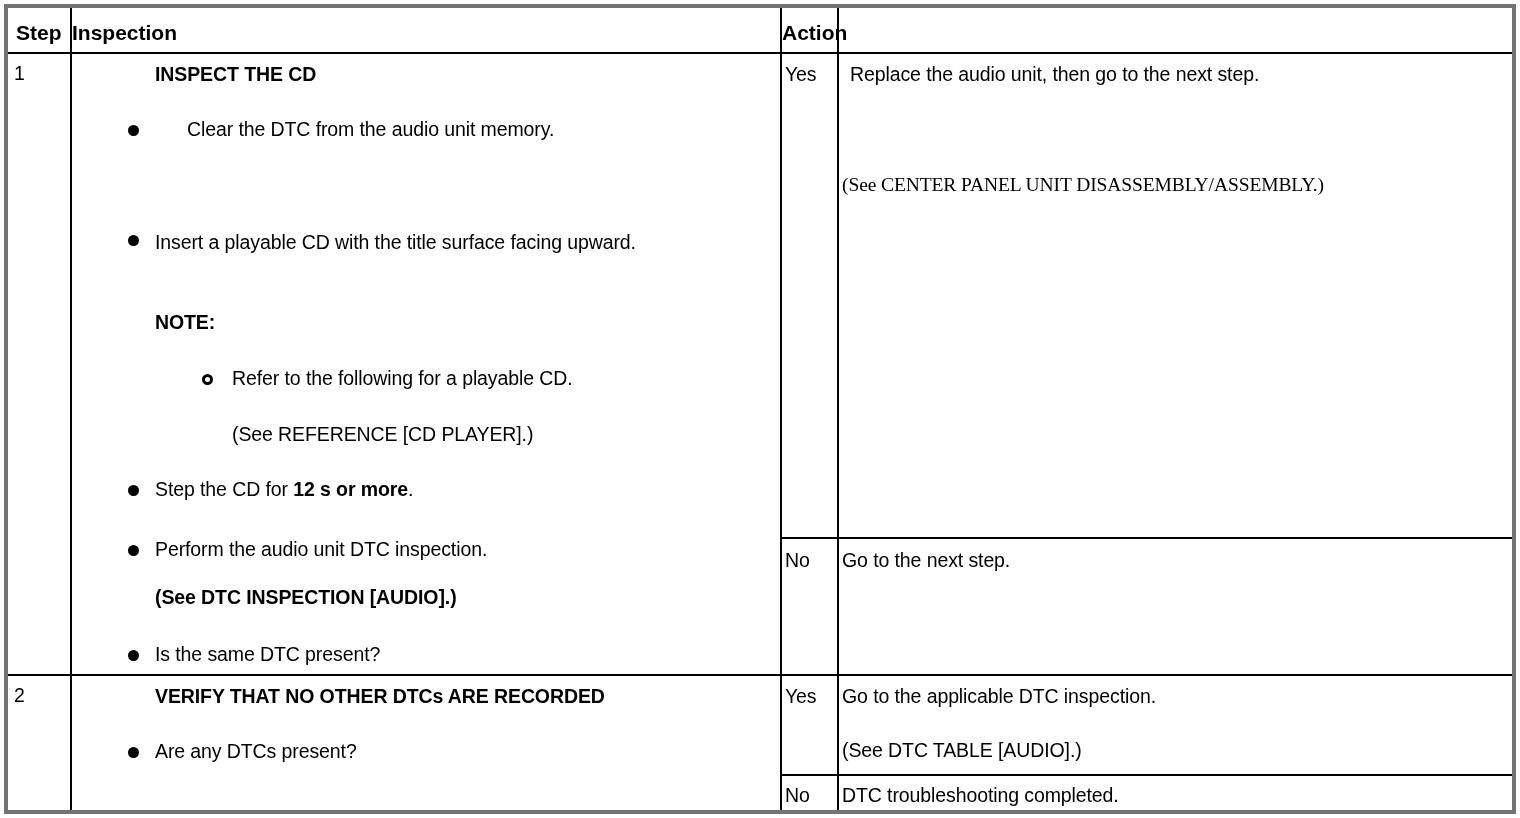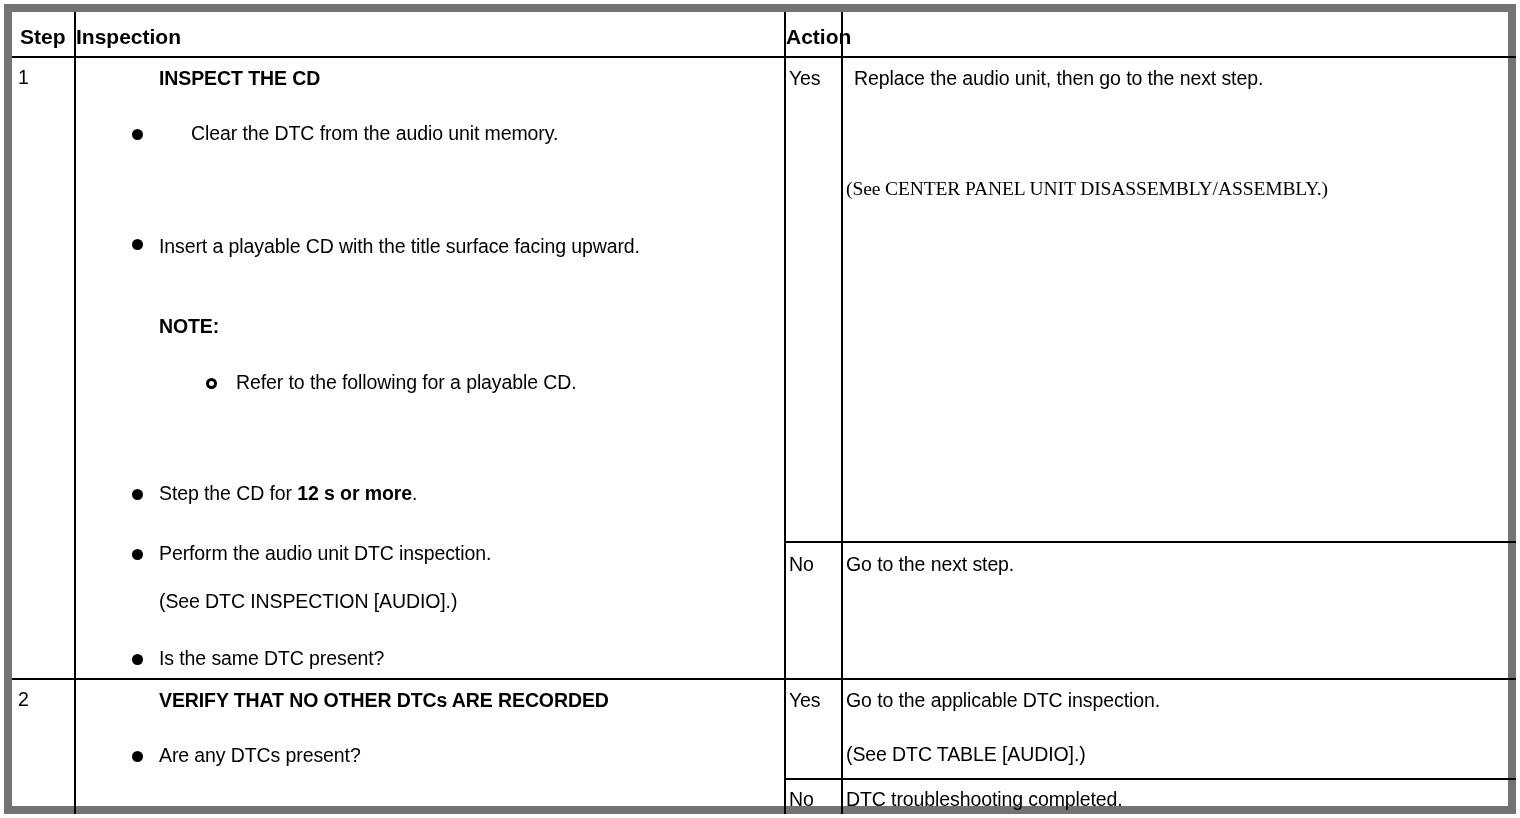--- a/index.html
+++ b/index.html
@@ -22,21 +22,21 @@
     background: #ffffff;
   }
 
   
   .tbl {
     position: absolute;
     left: 4px;
     top: 4px;
     width: 1512px;
     height: 810px;
-    border: 8px solid #737373;
+    border: 4px solid #737373;
     box-sizing: border-box;
     background: #fff;
   }
 
   
   .vrule {
     position: absolute;
     width: 2px;
     background: #000;
   }
@@ -131,30 +131,31 @@
 
 
     <span class="bullet-dot" style="left:120px; top:227px;"></span>
     <div class="cell body-txt body-wrap" style="left:147px; top:222px; width:545px;">Insert a playable CD with the title surface facing upward.</div>
 
     <div class="cell body-txt bold" style="left:147px; top:305px;">NOTE:</div>
 
     <span class="bullet-ring" style="left:194px; top:366px;"></span>
     <div class="cell body-txt" style="left:224px; top:361px;">Refer to the following for a playable CD.</div>
 
+    <div class="cell body-txt" style="left:224px; top:417px;">(See REFERENCE [CD PLAYER].)</div>
 
     <span class="bullet-dot" style="left:120px; top:477px;"></span>
     <div class="cell body-txt" style="left:147px; top:472px;">
       <span>Step the CD for </span><span class="bold">12 s or more</span><span>.</span>
     </div>
 
     <span class="bullet-dot" style="left:120px; top:537px;"></span>
     <div class="cell body-txt" style="left:147px; top:532px;">Perform the audio unit DTC inspection.</div>
 
-    <div class="cell body-txt" style="left:147px; top:580px;">(See DTC INSPECTION [AUDIO].)</div>
+    <div class="cell body-txt" style="left:147px; top:580px;font-weight:bold;">(See DTC INSPECTION [AUDIO].)</div>
 
     <span class="bullet-dot" style="left:120px; top:642px;"></span>
     <div class="cell body-txt" style="left:147px; top:637px;">Is the same DTC present?</div>
 
     <div class="cell body-txt" style="left:777px; top:57px;">Yes</div>
 
     <div class="cell body-txt" style="left:834px; top:57px;margin-left:8px;">Replace the audio unit, then go to the next step.</div>
     <div class="cell body-txt" style="left:834px; top:167px;font-family:Liberation Serif, serif;">(See CENTER PANEL UNIT DISASSEMBLY/ASSEMBLY.)</div>
 
     <div class="cell body-txt" style="left:777px; top:543px;">No</div>

